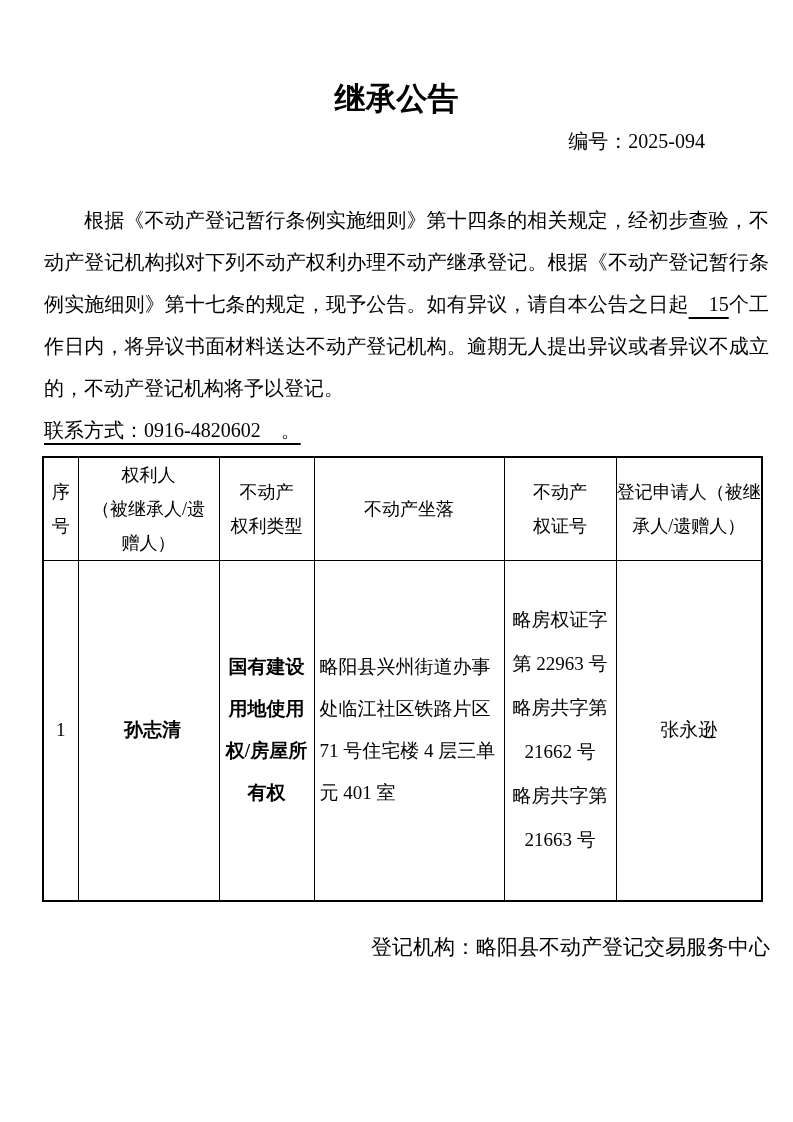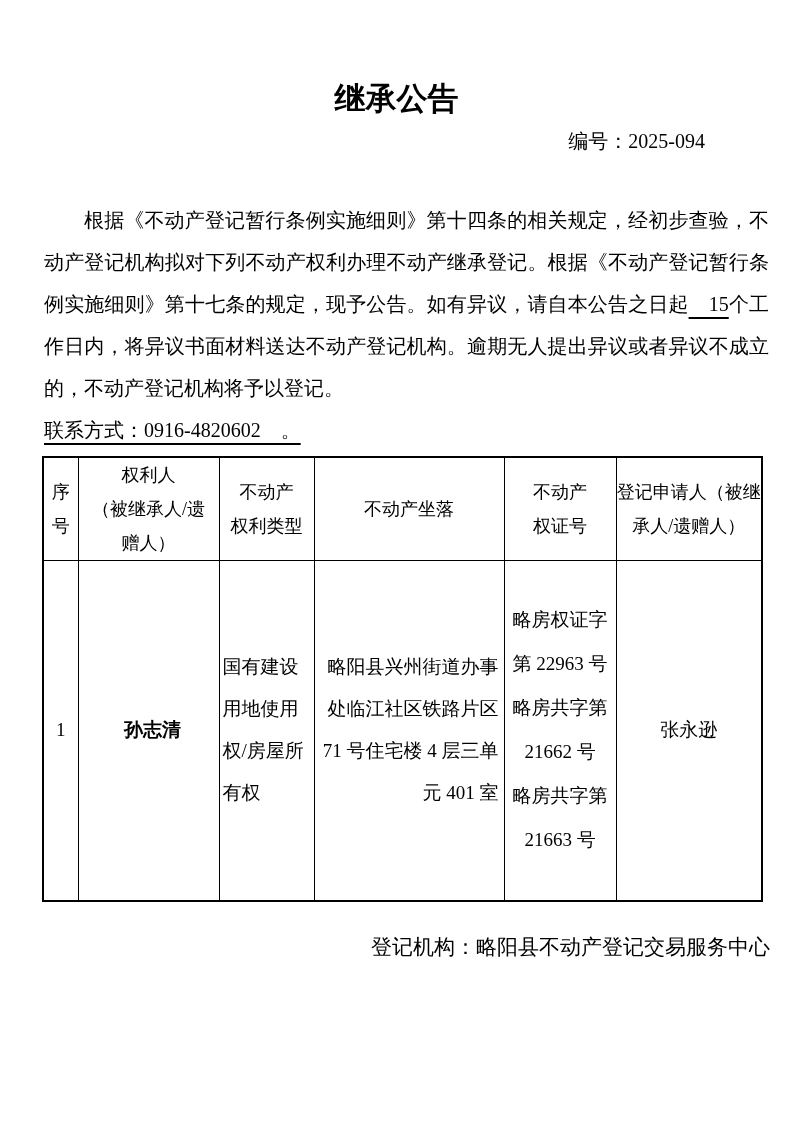--- a/index.html
+++ b/index.html
@@ -63,22 +63,22 @@
     font-weight: normal;
     font-size: 18px;
     line-height: 34px;
     height: 100px;
     text-align: center;
     white-space: pre-line;
   }
   .doc-table tbody tr { height: 340px; }
   .c-seq { text-align: center; }
   .c-holder { text-align: center; padding-left: 8px !important; font-weight: bold; }
-  .c-type { line-height: 42px; word-break: break-all; padding: 0 3px !important; }
-  .c-loc { text-align: right; line-height: 42px; word-break: break-all; padding: 4px 5px !important; }
+  .c-type { text-align: center; line-height: 42px; word-break: break-all; padding: 0 3px !important; font-weight: bold; }
+  .c-loc { text-align: left; line-height: 42px; word-break: break-all; padding: 4px 5px !important; }
   .c-cert { text-align: center; line-height: 44px; white-space: pre-line; padding: 0 4px !important; }
   .c-applicant { text-align: center; }
   .footer-registry {
     margin-top: 33px;
     text-align: right;
     padding-right: 23px;
     font-size: 21px;
     line-height: 24px;
   }
   .footer-date {

